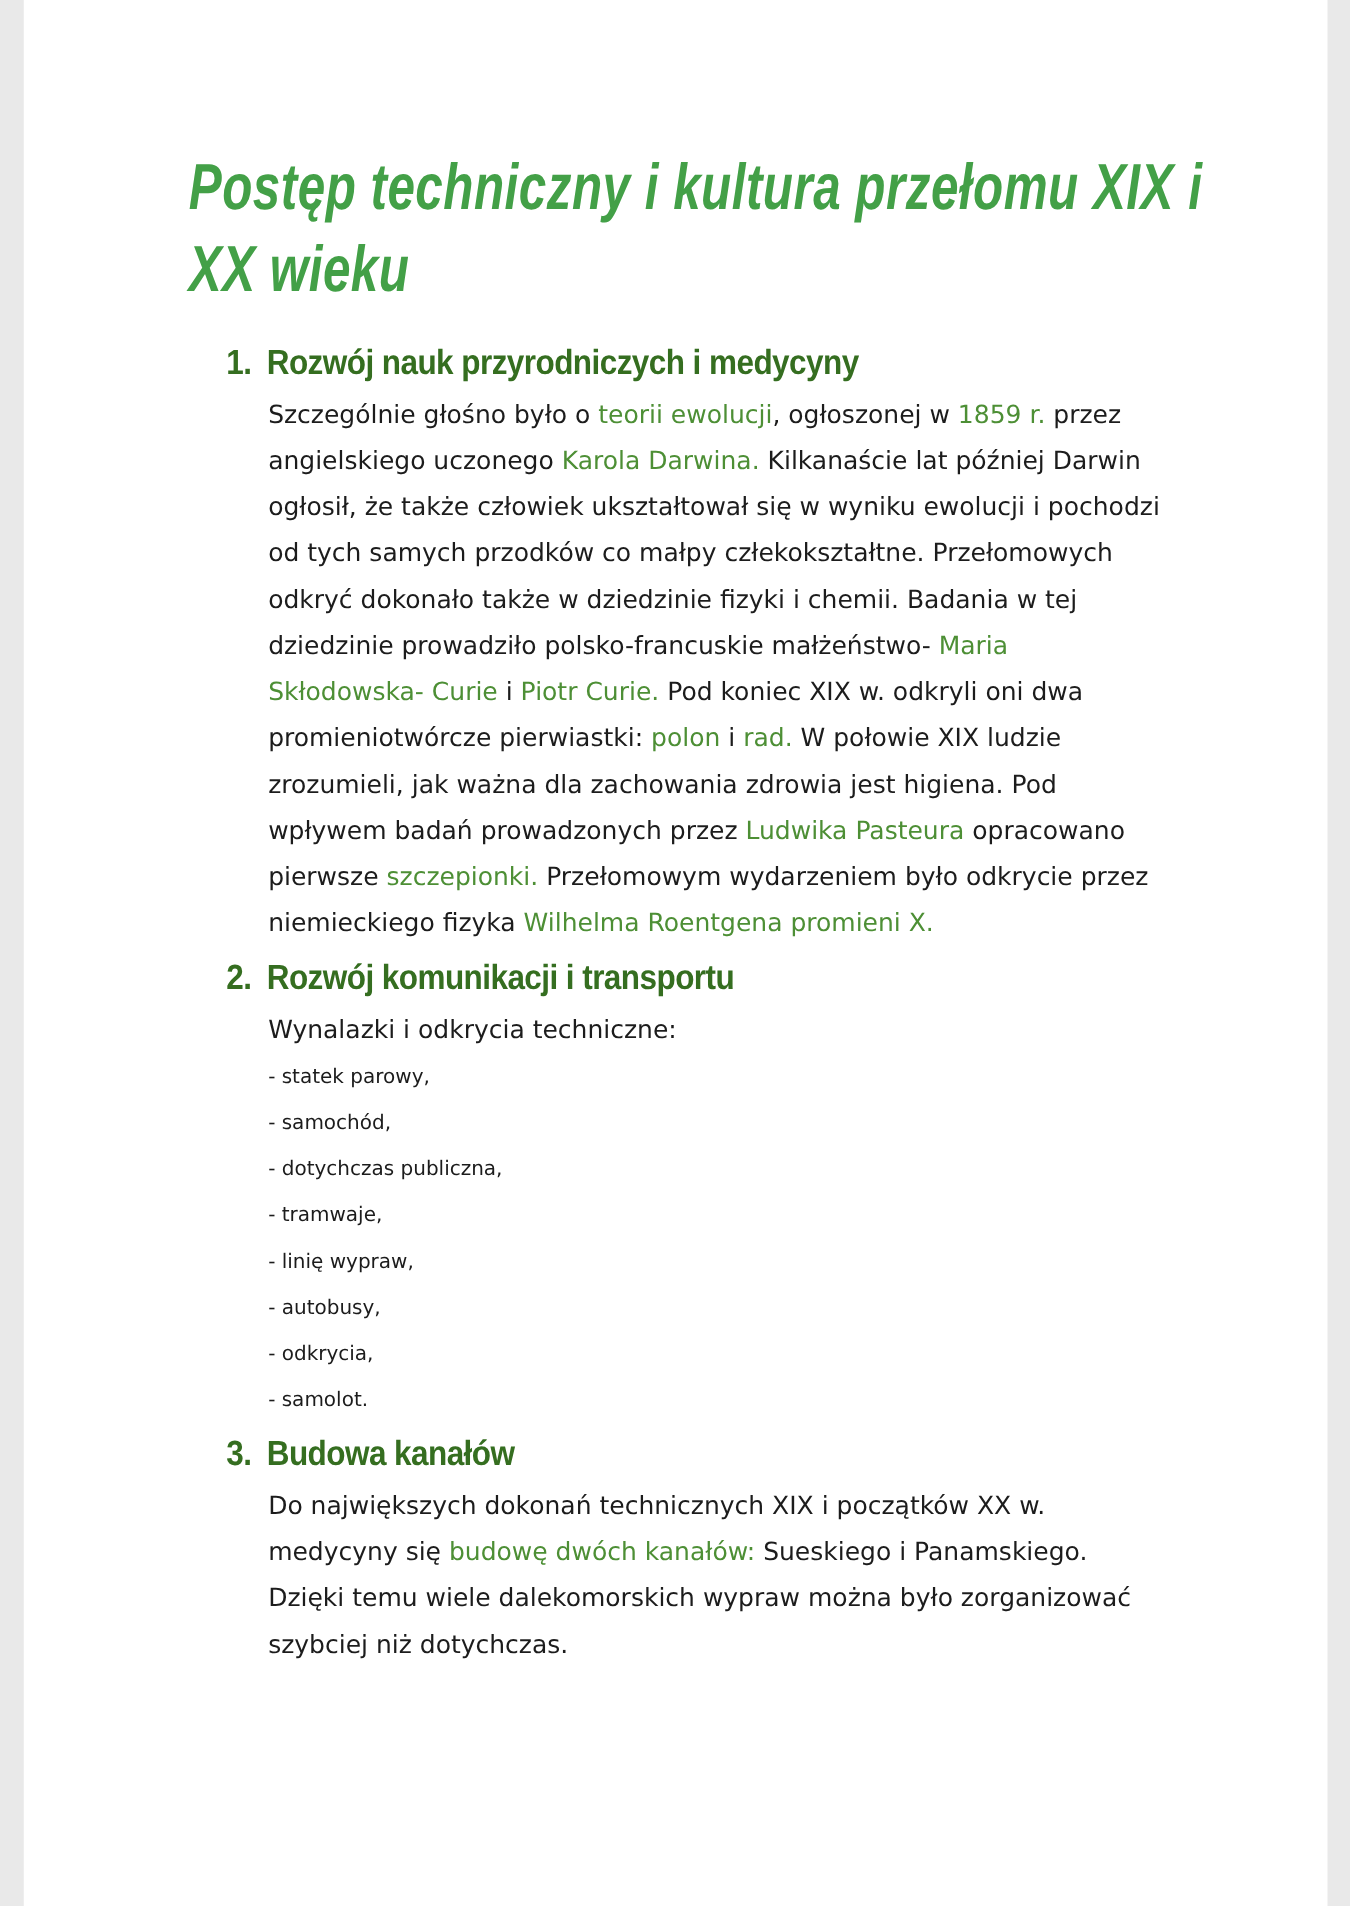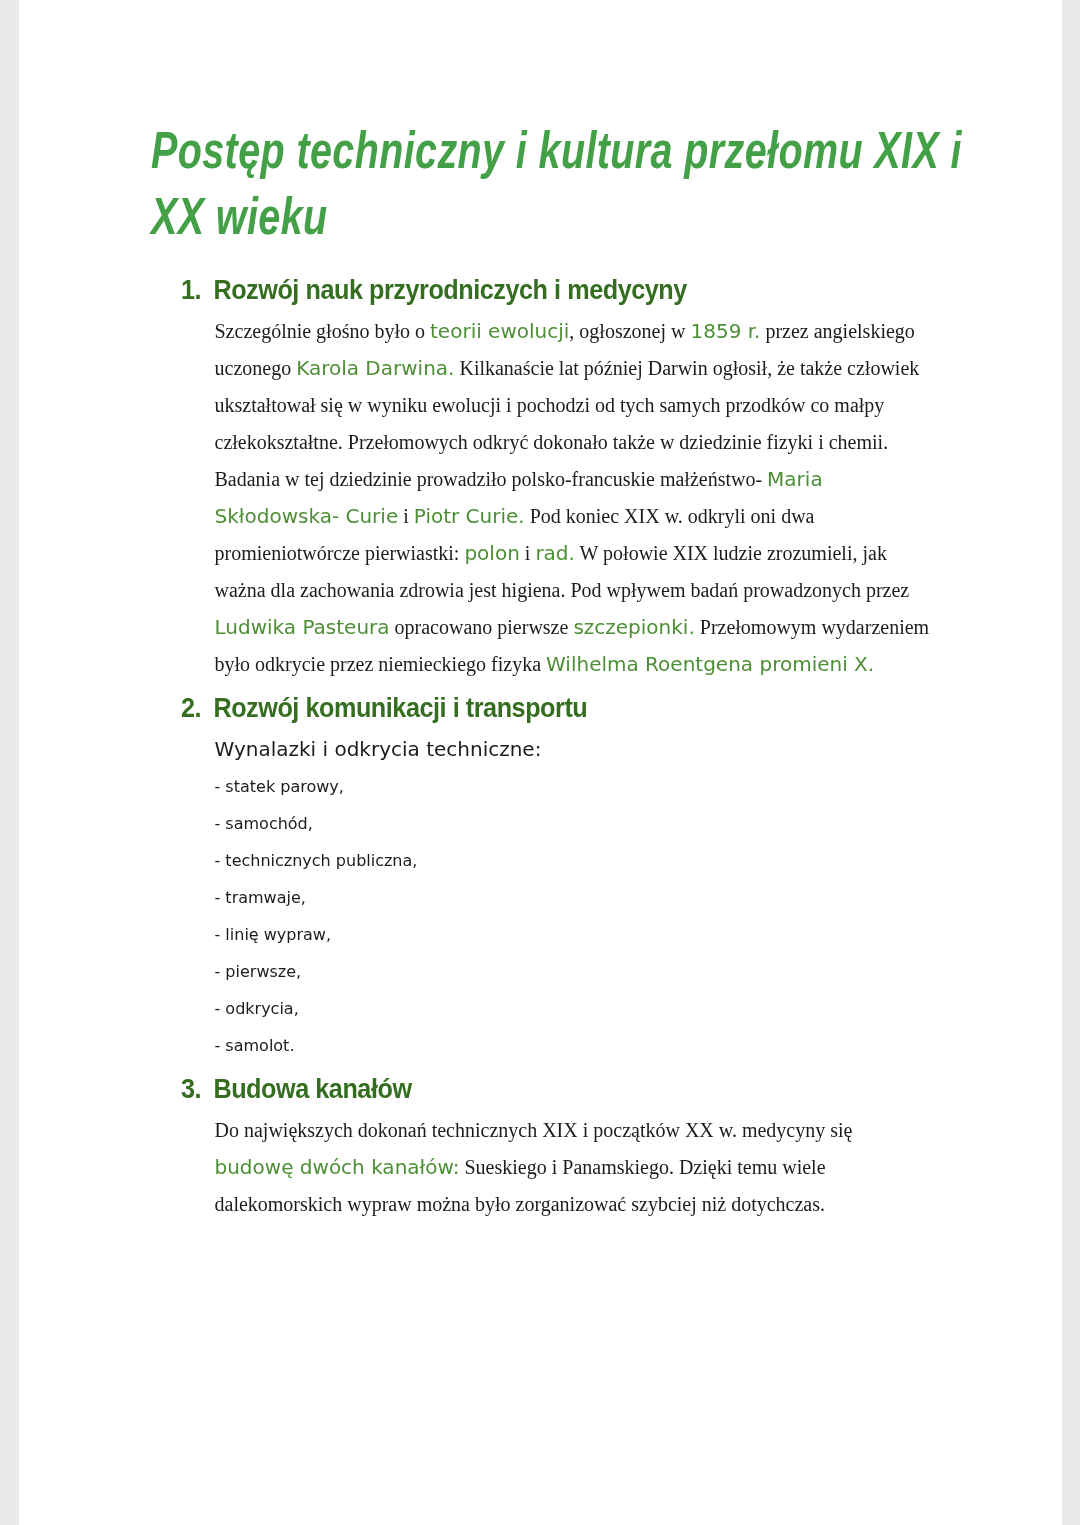--- a/index.html
+++ b/index.html
@@ -67,21 +67,20 @@
     margin:0;
     font-size:20px;
     line-height:37px;
     color:var(--body-text);
   }
   .run-green{
     color:var(--accent-green);
   }
   .run-black{
     color:var(--body-text);
-    font-family:Liberation Serif, serif;
   }
   .list-line{
     font-size:16px;
     line-height:37px;
     color:var(--body-text);
     white-space:nowrap;
   }
 </style>
 </head>
 <body>
@@ -106,24 +105,24 @@
   <div class="section">
     <div class="section-header">
       <span class="num">2.</span>
       <span class="heading">Rozwój komunikacji i transportu</span>
     </div>
     <div class="section-body">
       <p class="body-par">Wynalazki i odkrycia techniczne:</p>
       <div>
           <div class="list-line">- statek parowy,</div>
           <div class="list-line">- samochód,</div>
-          <div class="list-line">- technicznych publiczna,</div>
+          <div class="list-line">- dotychczas publiczna,</div>
           <div class="list-line">- tramwaje,</div>
           <div class="list-line">- linię wypraw,</div>
-          <div class="list-line">- pierwsze,</div>
+          <div class="list-line">- autobusy,</div>
           <div class="list-line">- odkrycia,</div>
           <div class="list-line">- samolot.</div>
         </div>
     </div>
   </div>
 
   <div class="section">
     <div class="section-header">
       <span class="num">3.</span>
       <span class="heading">Budowa kanałów</span>

